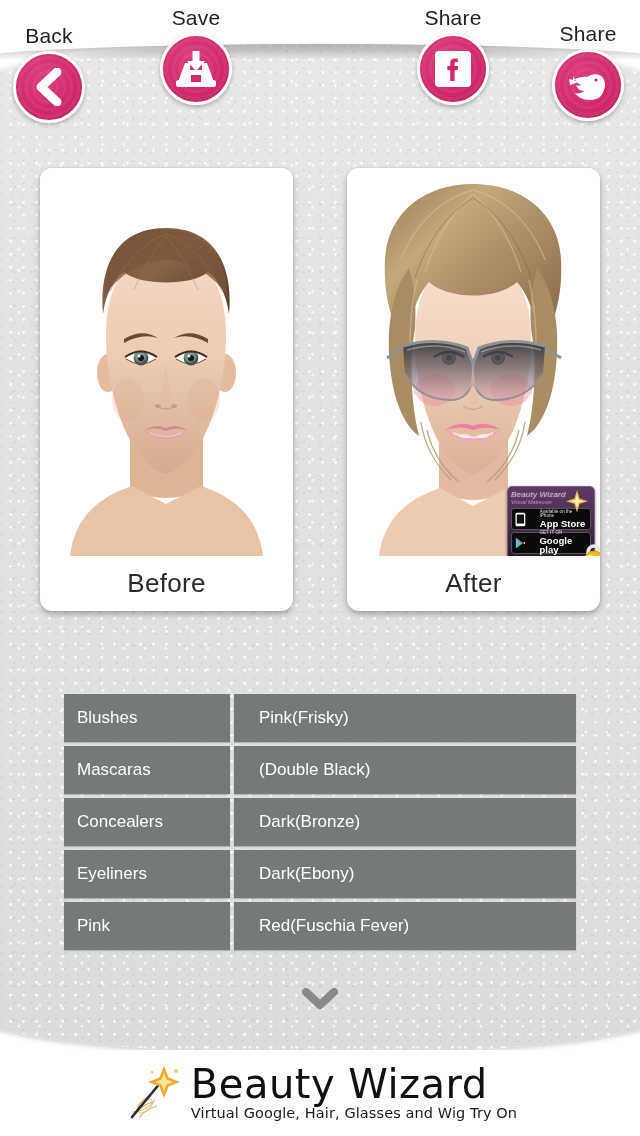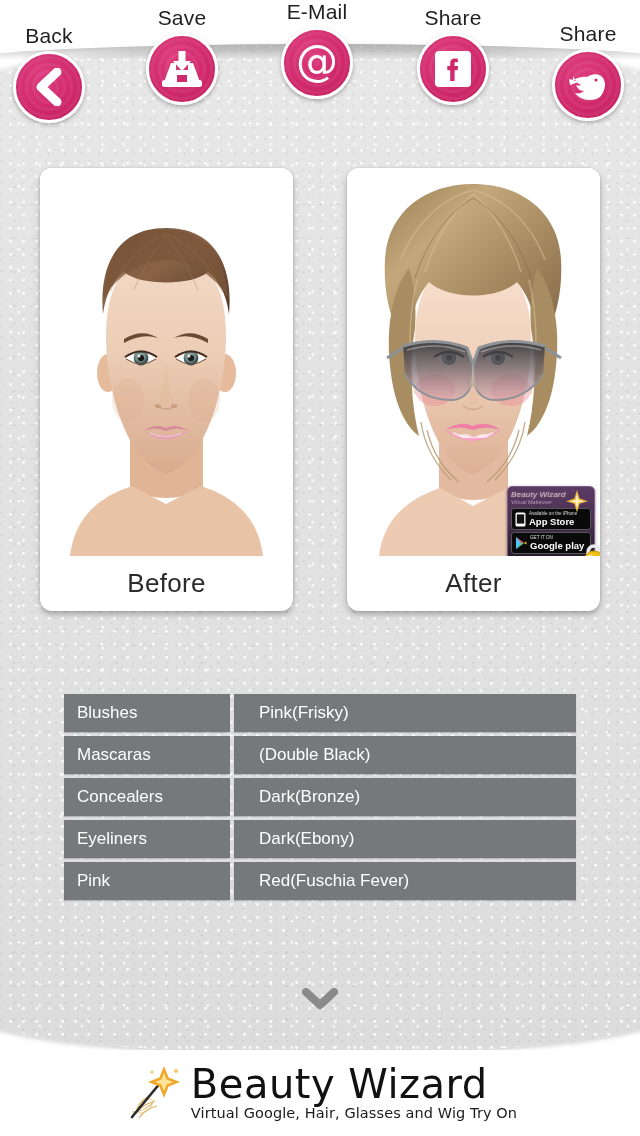--- a/index.html
+++ b/index.html
@@ -68,21 +68,21 @@
       radial-gradient(circle at 38% 30%, #dd3d7d 0%, #d12a6c 55%, #bf1f5d 100%);
     border: 3px solid #ffffff;
     box-shadow: 0 2px 4px rgba(0,0,0,.28);
     display: flex; align-items: center; justify-content: center;
     position: relative;
   }
   .tool-circle svg { display:block; }
 
   
   .pos-back   { left: 6px;   top: 24px; }
-  .pos-save   { left: 139px; top: 6px;  }
+  .pos-save   { left: 153px; top: 6px;  }
   .pos-email  { left: 274px; top: 0px;  }
   .pos-fb     { left: 410px; top: 6px;  }
   .pos-tw     { left: 545px; top: 22px; }
 
   
   .cards {
     position: absolute;
     left: 0; top: 168px; width: 640px; height: 448px;
     z-index: 10;
   }
@@ -131,21 +131,21 @@
     font-style: italic; letter-spacing: .2px;
     text-shadow: 0 0 2px rgba(255,230,150,.5);
   }
   .wm-sub { font-size: 5.5px; color:#b49cbd; line-height:7px; font-style: italic; }
   .wm-badge {
     margin-top: 2px;
     height: 22px;
     background: #0a0a0a;
     border: 1px solid #555;
     border-radius: 3px;
-    display: flex; align-items: center; gap: 3px;
+    display: flex; align-items: center; gap: 14px;
     padding: 0 3px;
   }
   .wm-badge .b-txt { color:#fff; line-height: 1; }
   .wm-badge .b-small { font-size: 4.6px; color:#ddd; display:block; }
   .wm-badge .b-big { font-size: 9.5px; color:#fff; display:block; font-weight: bold; }
   .wm-star {
     position:absolute; right:4px; top:2px; width:26px;height:26px;
   }
   .lock {
     position: absolute;
@@ -163,21 +163,21 @@
   }
   .info-row {
     display: flex;
     gap: 4px;
     margin-bottom: 4px;
   }
   .cell {
     background: #76797a;
     color: #ffffff;
     font-size: 17px;
-    height: 38px;
+    height: 48px;
     display: flex;
     align-items: center;
     padding: 0 13px;
     box-shadow: 0 1px 1px rgba(0,0,0,.18);
   }
   .cell-key { width: 166px; flex: none; }
   .cell-val { flex: 1; padding-left: 25px; }
 
   
   .chev {
@@ -237,28 +237,20 @@
       <span class="tool-circle">
         <svg width="44" height="40" viewBox="0 0 44 40">
           <path d="M4 33 L11 14 L16 14 L16 21 L28 21 L28 14 L33 14 L40 33 Z" fill="#fff"></path>
           <rect x="2" y="31" width="40" height="7" rx="2.5" fill="#fff"></rect>
           <path d="M18.5 2 L18.5 12 L13 12 L22 22 L31 12 L25.5 12 L25.5 2 Z" fill="#fff"></path>
           <rect x="17" y="26" width="10" height="7" fill="#d12a6c"></rect>
         </svg>
       </span>
     </div>
 
-    <div class="tool-btn pos-email">
-      <span class="tool-label">E-Mail</span>
-      <span class="tool-circle">
-        <svg width="46" height="46" viewBox="0 0 46 46">
-          <text x="23" y="36" font-family="DejaVu Sans, sans-serif" font-size="42" fill="#fff" text-anchor="middle">@</text>
-        </svg>
-      </span>
-    </div>
 
     <div class="tool-btn pos-fb">
       <span class="tool-label">Share</span>
       <span class="tool-circle">
         <svg width="40" height="40" viewBox="0 0 40 40">
           <rect x="2" y="2" width="36" height="36" rx="4" fill="#fff"></rect>
           <path d="M24.5 9.5 L21.5 9.5 C18.8 9.5 17.2 11.3 17.2 13.9 L17.2 17 L14.3 17 L14.3 21.2 L17.2 21.2 L17.2 32 L21.6 32 L21.6 21.2 L24.6 21.2 L25.1 17 L21.6 17 L21.6 14.6 C21.6 13.6 21.9 13.1 23 13.1 L25.1 13.1 Z" fill="#d12a6c"></path>
         </svg>
       </span>
     </div>

